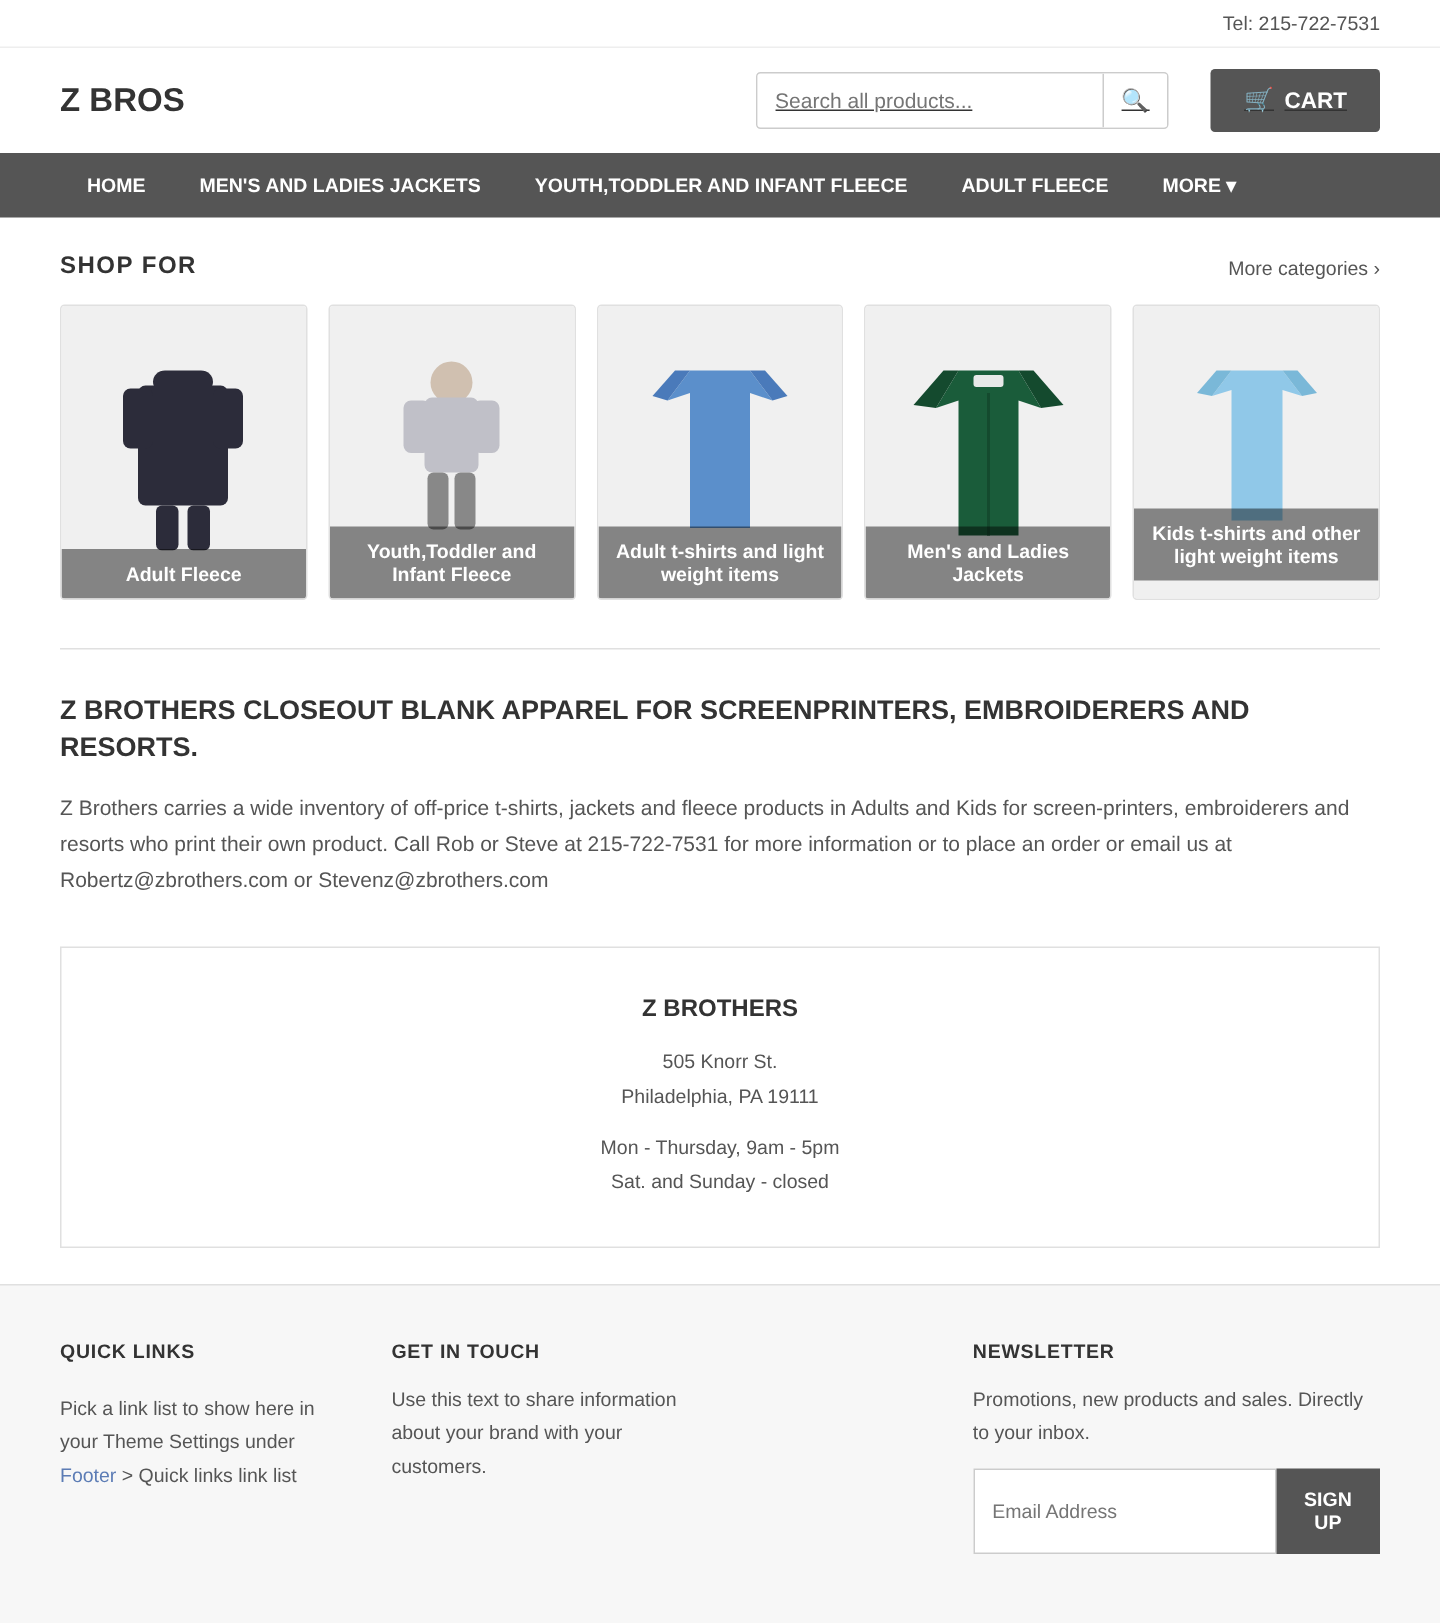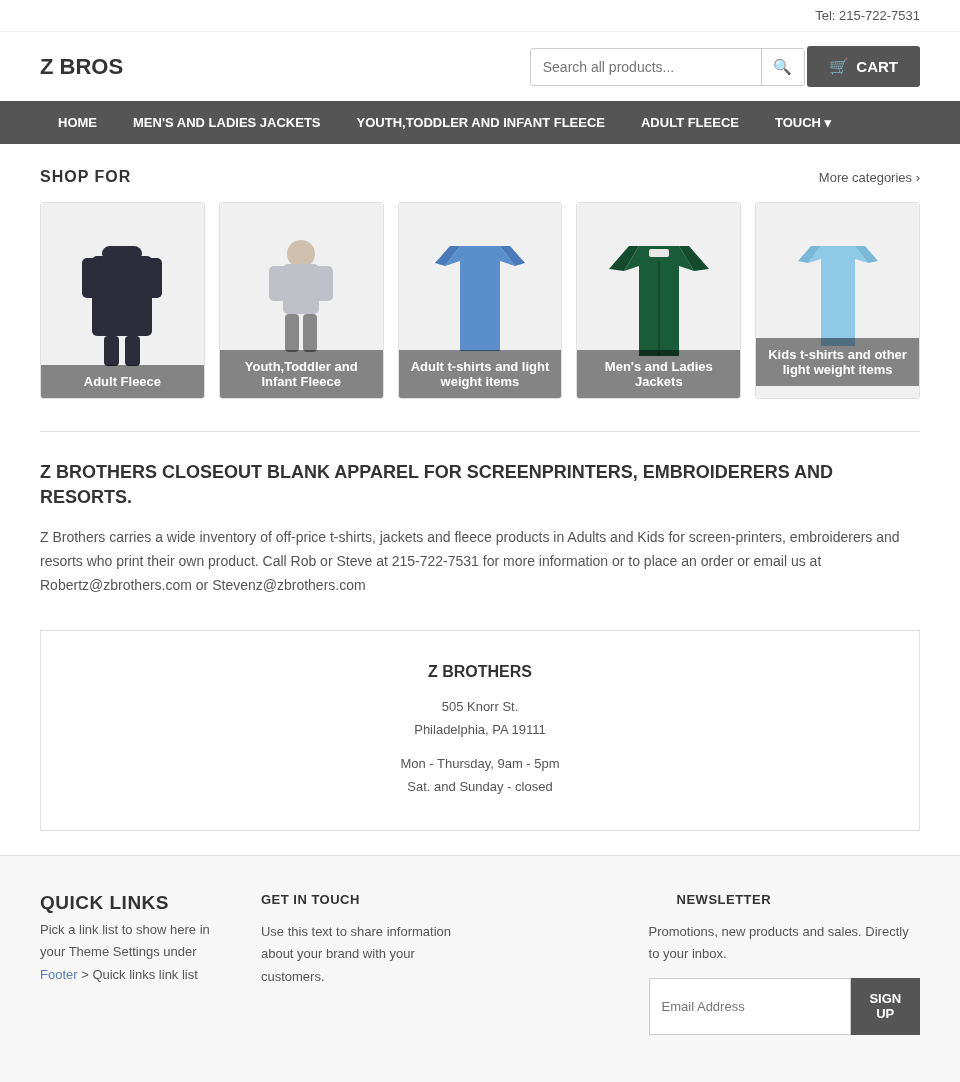--- a/index.html
+++ b/index.html
@@ -9,38 +9,38 @@
 <body>
 
 <div>
   <div style="text-align:right; padding: 8px 40px; font-size:13px; color:#555; border-bottom:1px solid #eee;">
     <span>Tel: 215-722-7531</span>
   </div>
 </div>
 
 <div style="display:flex; align-items:center; padding:14px 40px; justify-content:space-between;">
   <a href="#" style="font-size:22px; font-weight:bold; color:#333; text-decoration:none;">Z BROS</a>
-  <div style="display:flex; align-items:center; gap:2px;">
+  <div style="display:flex; align-items:center; gap:28px;text-decoration:underline;">
     <div style="display:flex; align-items:center; border:1px solid #ccc; border-radius:3px; overflow:hidden;">
       <input type="text" style="border: none; outline: none; padding: 9px 12px; font-size: 14px; width: 230px; color: rgb(170, 170, 170);" placeholder="Search all products...">
       <button style="background:#fff; border:none; border-left:1px solid #ccc; padding:9px 12px; cursor:pointer; color:#555; font-size:15px;">🔍</button>
     </div>
     <button style="background:#555; color:#fff; border:none; padding:11px 22px; font-size:15px; font-weight:bold; cursor:pointer; border-radius:3px; display:flex; align-items:center; gap:7px;">
       <span style="font-size:16px;">🛒</span>
       <span>CART</span>
     </button>
   </div>
 </div>
 
 <nav style="background:#555; display:flex; align-items:center; padding:0 40px;">
   <a href="#" style="color:#fff; text-decoration:none; padding:14px 18px; font-size:13px; font-weight:bold; display:inline-block;">HOME</a>
   <a href="#" style="color:#fff; text-decoration:none; padding:14px 18px; font-size:13px; font-weight:bold; display:inline-block;">MEN'S AND LADIES JACKETS</a>
   <a href="#" style="color:#fff; text-decoration:none; padding:14px 18px; font-size:13px; font-weight:bold; display:inline-block;">YOUTH,TODDLER AND INFANT FLEECE</a>
   <a href="#" style="color:#fff; text-decoration:none; padding:14px 18px; font-size:13px; font-weight:bold; display:inline-block;">ADULT FLEECE</a>
-  <a href="#" style="color:#fff; text-decoration:none; padding:14px 18px; font-size:13px; font-weight:bold; display:inline-block;">TOUCH ▾</a>
+  <a href="#" style="color:#fff; text-decoration:none; padding:14px 18px; font-size:13px; font-weight:bold; display:inline-block;">MORE ▾</a>
 </nav>
 
 <div style="padding:24px 40px;">
 
   <div>
     <div style="display:flex; justify-content:space-between; align-items:center; margin-bottom:16px;text-align:right;">
       <h2 style="font-size:16px; font-weight:bold; letter-spacing:1px;">SHOP FOR</h2>
       <a href="#" style="font-size:13px; color:#555; text-decoration:none;">More categories ›</a>
     </div>
     <div style="display:flex; gap:14px;">
@@ -123,35 +123,35 @@
     <p style="font-size:13px; color:#555; line-height:1.8;">Mon - Thursday, 9am - 5pm</p>
     <p style="font-size:13px; color:#555; line-height:1.8;">Sat. and Sunday - closed</p>
   </div>
 
 </div>
 
 <footer style="background:#f7f7f7; padding:36px 40px 20px; border-top:1px solid #e0e0e0;">
   <div style="display:flex; gap:40px; margin-bottom:28px;">
 
     <div style="flex:1;">
-      <h4 style="font-size:19px; font-weight:bold; color:#333; margin-bottom:5px; letter-spacing:0.5px;">QUICK LINKS</h4>
+      <h4 style="font-size:13px; font-weight:bold; color:#333; margin-bottom:20px; letter-spacing:0.5px;">QUICK LINKS</h4>
       <p style="font-size:13px; color:#555; line-height:1.7;">
         <span>Pick a link list to show here in your Theme Settings under </span><a href="#" style="color:#5c7cb5; text-decoration:none;">Footer</a><span> &gt; Quick links link list</span>
       </p>
     </div>
 
     <div style="flex:1.2;">
       <h4 style="font-size:13px; font-weight:bold; color:#333; margin-bottom:14px; letter-spacing:0.5px;">GET IN TOUCH</h4>
       <p style="font-size:13px; color:#555; line-height:1.7;">Use this text to share information about your brand with your customers.</p>
     </div>
 
     <div style="flex:0.5;"></div>
 
     <div style="flex:1.5;">
-      <h4 style="font-size:13px; font-weight:bold; color:#333; margin-bottom:14px; letter-spacing:0.5px;margin-left:28px;">NEWSLETTER</h4>
+      <h4 style="font-size:13px; font-weight:bold; color:#333; margin-bottom:14px; letter-spacing:0.5px;">NEWSLETTER</h4>
       <p style="font-size:13px; color:#555; line-height:1.7; margin-bottom:12px;">Promotions, new products and sales. Directly to your inbox.</p>
       <div style="display:flex;">
         <input type="email" style="flex: 1 1 0%; border: 1px solid rgb(204, 204, 204); padding: 20px 12px; font-size: 13px; outline: none;" placeholder="Email Address">
         <button style="background:#555; color:#fff; border:none; padding:10px 18px; font-size:13px; font-weight:bold; cursor:pointer;">SIGN UP</button>
       </div>
     </div>
   </div>
 
 </footer>
 

